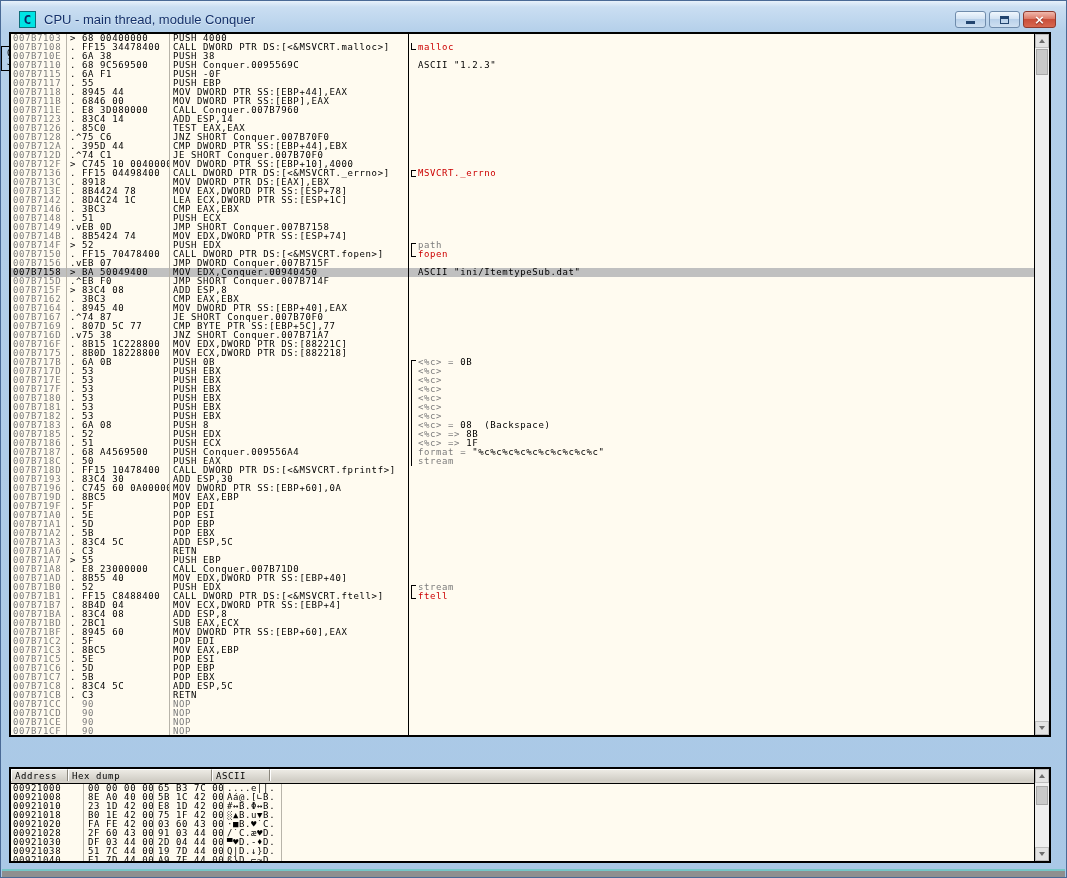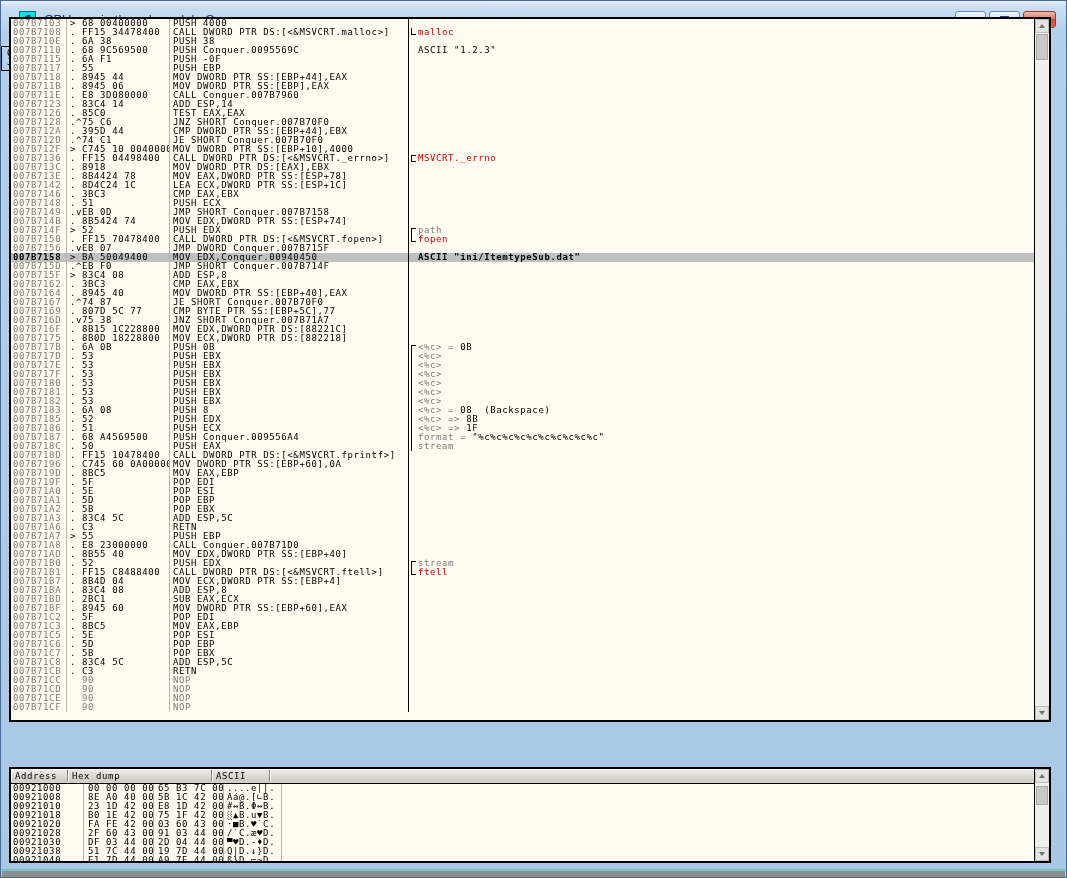--- a/index.html
+++ b/index.html
@@ -19,30 +19,30 @@
       display:flex;align-items:center;justify-content:center;}
   .cap-btn.close{border:1px solid #8e3a2e;width:33px;
       background:linear-gradient(180deg,#f0b9ae 0%,#dd7b68 45%,#c94f3b 50%,#d8674f 100%);}
   .glyph-min{width:9px;height:3px;background:#23456f;margin-top:6px;}
   .glyph-restore{width:9px;height:8px;border:1px solid #23456f;border-top:3px solid #23456f;background:transparent;}
   .glyph-close{color:#fff;font:bold 13px/13px "DejaVu Sans",sans-serif;text-shadow:0 1px 1px #7e2418;}
   
   .pane{position:absolute;background:#fffbf0;border:2px solid #000;}
   .mono{font-size:9px;line-height:9px;letter-spacing:0.6px;white-space:pre;color:#000;}
   
-  #disasm{left:8px;top:16px;width:1042px;height:705px;display:flex;}
+  #disasm{left:8px;top:31px;width:1042px;height:705px;display:flex;}
   #disasm-rows{flex:1;overflow:hidden;}
   .row{display:flex;height:9px;overflow:hidden;}
   .row>div{overflow:hidden;white-space:pre;font-size:9px;line-height:9px;letter-spacing:0.6px;}
   .c-addr{width:56px;padding-left:2px;color:#7c7c7c;border-right:1px solid #b8b4aa;}
   .c-bytes{width:103px;padding-left:3px;color:#000;border-right:1px solid #b8b4aa;}
   .c-instr{width:239px;padding-left:3px;color:#000;border-right:1px solid #000;}
   .c-cmt{flex:1;padding-left:2px;display:flex;}
   .row.sel{background:#c0c0c0;}
-  .row.sel .c-addr,.row.sel span{color:#000;font-weight:bold;}
+  .row.sel .c-addr,.row.sel span{color:#000;}
   .row.dim .c-addr,.row.dim .c-bytes,.row.dim .c-instr{color:#7c7c7c;}
   .t-g{color:#7c7c7c;} .t-k{color:#000;} .t-r{color:#cc0000;}
   .br{display:inline-block;width:5px;height:9px;flex:0 0 5px;margin-right:2px;}
   .br-top{border-left:1px solid #000;border-top:1px solid #000;height:7px;margin-top:2px;}
   .br-bottom{border-left:1px solid #000;border-bottom:1px solid #000;height:7px;}
   .br-mid{border-left:1px solid #000;height:9px;}
   .br-single{border-left:1px solid #000;border-top:1px solid #000;border-bottom:1px solid #000;height:7px;margin-top:1px;}
   
   .scrollbar{width:15px;flex:0 0 15px;border-left:1px solid #000;background:#efefef;position:relative;}
   .sb-btn{position:absolute;left:0;width:14px;height:14px;background:#e3e3e3;border:1px solid #bdbdbd;
@@ -130,21 +130,21 @@
           <div class="c-cmt"></div>
         </div>
         <div class="row">
           <div class="c-addr">007B7118</div>
           <div class="c-bytes">. 8945 44</div>
           <div class="c-instr">MOV DWORD PTR SS:[EBP+44],EAX</div>
           <div class="c-cmt"></div>
         </div>
         <div class="row">
           <div class="c-addr">007B711B</div>
-          <div class="c-bytes">. 8945 06</div>
+          <div class="c-bytes">. 6846 00</div>
           <div class="c-instr">MOV DWORD PTR SS:[EBP],EAX</div>
           <div class="c-cmt"></div>
         </div>
         <div class="row">
           <div class="c-addr">007B711E</div>
           <div class="c-bytes">. E8 3D080000</div>
           <div class="c-instr">CALL Conquer.007B7960</div>
           <div class="c-cmt"></div>
         </div>
         <div class="row">
@@ -378,20 +378,26 @@
         <div class="row">
           <div class="c-addr">007B718C</div>
           <div class="c-bytes">. 50</div>
           <div class="c-instr">PUSH EAX</div>
           <div class="c-cmt"><span class="br br-mid"></span><span class="t-g">stream</span></div>
         </div>
         <div class="row">
           <div class="c-addr">007B718D</div>
           <div class="c-bytes">. FF15 10478400</div>
           <div class="c-instr">CALL DWORD PTR DS:[&lt;&amp;MSVCRT.fprintf&gt;]</div>
+        </div>
+        <div class="row">
+          <div class="c-addr">007B7193</div>
+          <div class="c-bytes">. 83C4 30</div>
+          <div class="c-instr">ADD ESP,30</div>
+          <div class="c-cmt"></div>
         </div>
         <div class="row">
           <div class="c-addr">007B7196</div>
           <div class="c-bytes">. C745 60 0A000000</div>
           <div class="c-instr">MOV DWORD PTR SS:[EBP+60],0A</div>
           <div class="c-cmt"></div>
         </div>
         <div class="row">
           <div class="c-addr">007B719D</div>
           <div class="c-bytes">. 8BC5</div>

